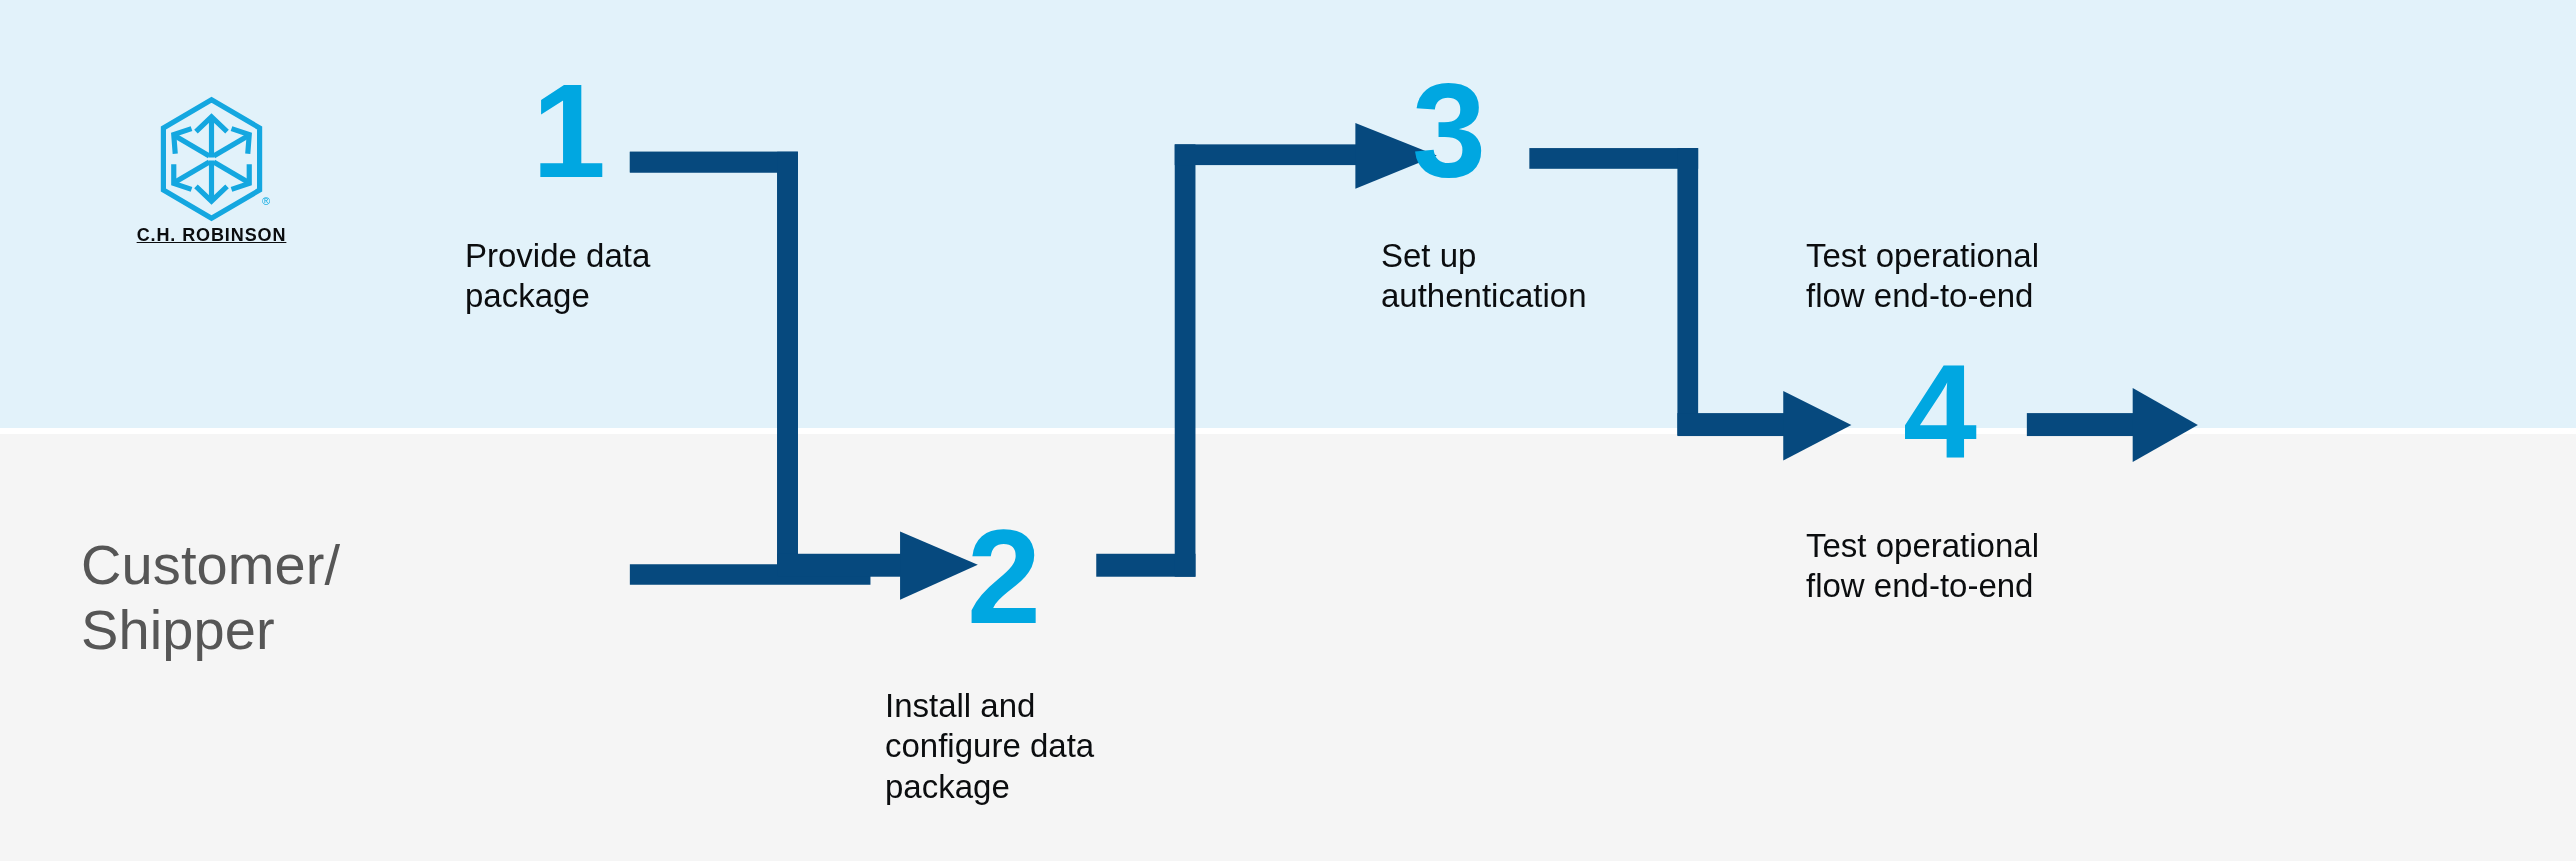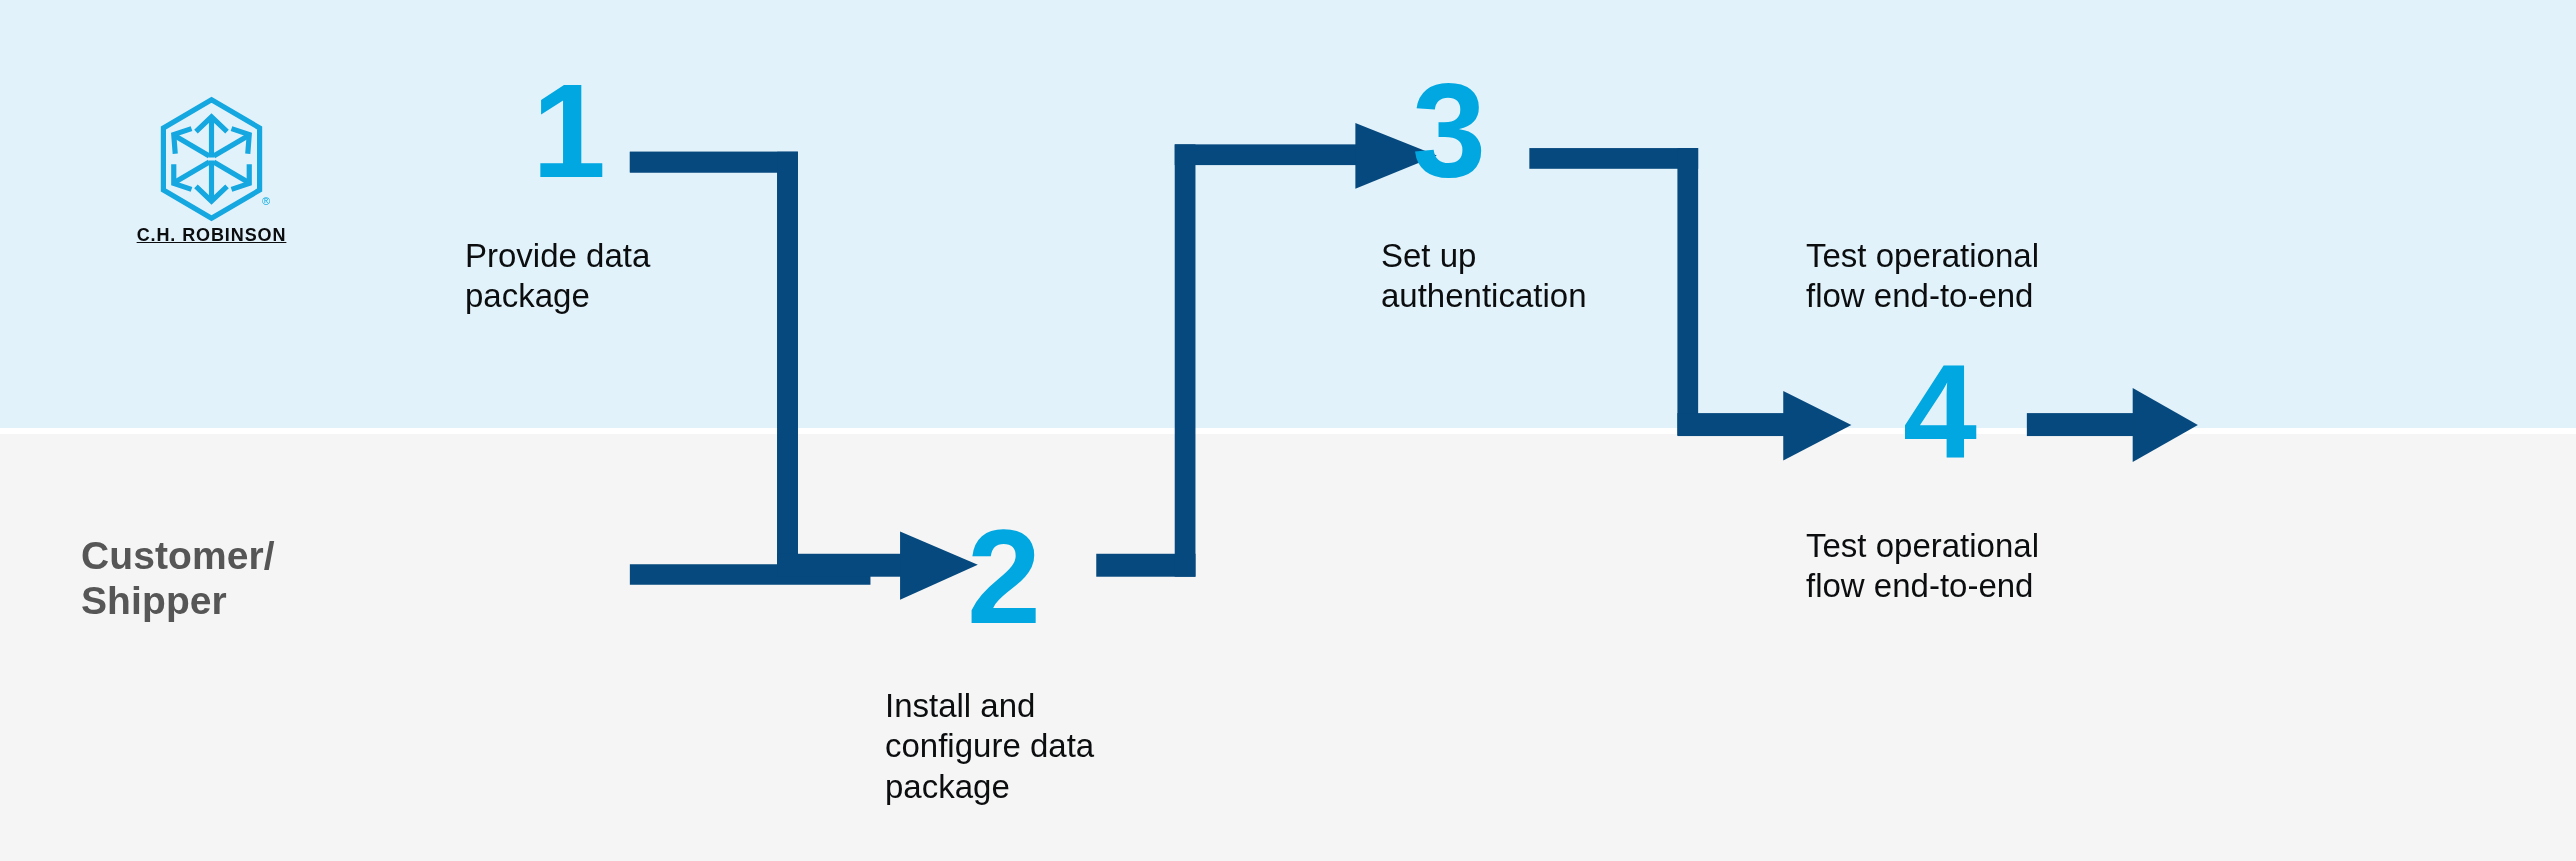--- a/index.html
+++ b/index.html
@@ -60,24 +60,24 @@
     letter-spacing: 0.9px;
     color: #0b0d0f;
     white-space: nowrap;
     text-decoration: underline;
   }
 
   
   .lane-label {
     position: absolute;
     left: 81px; top: 533px;
-    font-size: 39px;
+    font-size: 56px;
     line-height: 1.16;
     color: #565656;
-    font-weight: 700;
+    font-weight: 400;
     letter-spacing: 0.1px;
   }
 
   
   .step-num {
     position: absolute;
     color: #00a7e1;
     font-weight: 700;
     font-size: 133px;
     line-height: 1;

